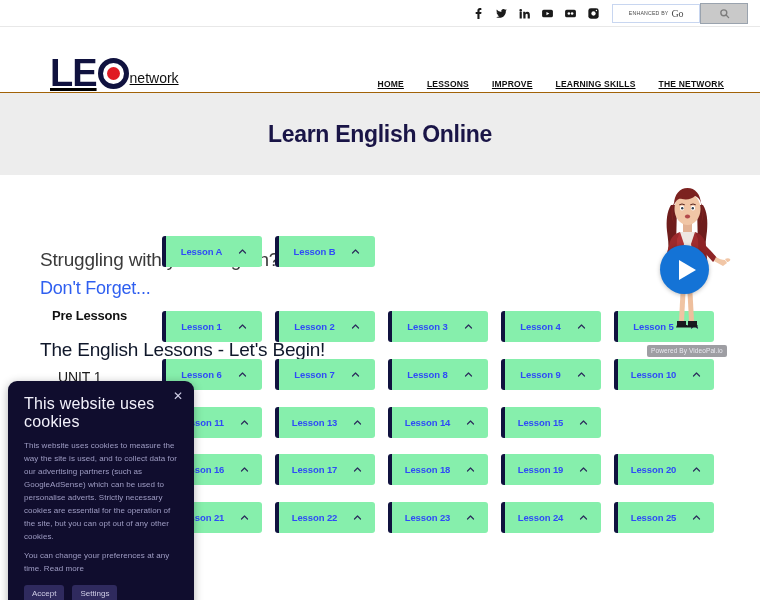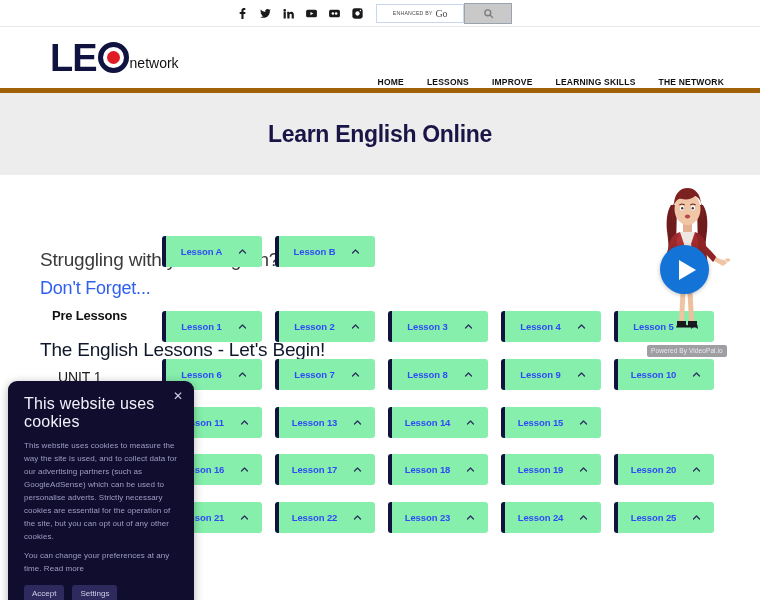--- a/index.html
+++ b/index.html
@@ -11,21 +11,21 @@
   }
 
   
   .topbar {
     height: 27px;
     width: 100%;
     background: #ffffff;
     border-bottom: 1px solid #e8e8e8;
     display: flex;
     align-items: center;
-    justify-content: center;
+    justify-content: flex-end;
     padding-right: 0;
   }
   .social {
     display: flex;
     align-items: center;
     gap: 10px;
     margin-right: 12px;
   }
   .social .sicon {
     width: 13px; height: 13px;
@@ -59,24 +59,24 @@
     display: flex; align-items: center; justify-content: center;
     cursor: pointer;
     margin-right: 12px;
   }
   .cse-btn svg { display:block; opacity: .55; }
 
   
   .header {
     height: 66px;
     display: flex;
-    align-items: center;
     background: #fff;
-    border-bottom: 5px solid #a16207;
+    border-bottom: 1px solid #a16207;
     padding: 0 36px 0 50px;
+    text-decoration: underline;
   }
   .logo {
     display: flex;
     align-items: flex-end;
     user-select: none;
   }
   .logo-leo {
     font-family: "Liberation Sans", sans-serif;
     font-weight: bold;
     font-size: 38px;

